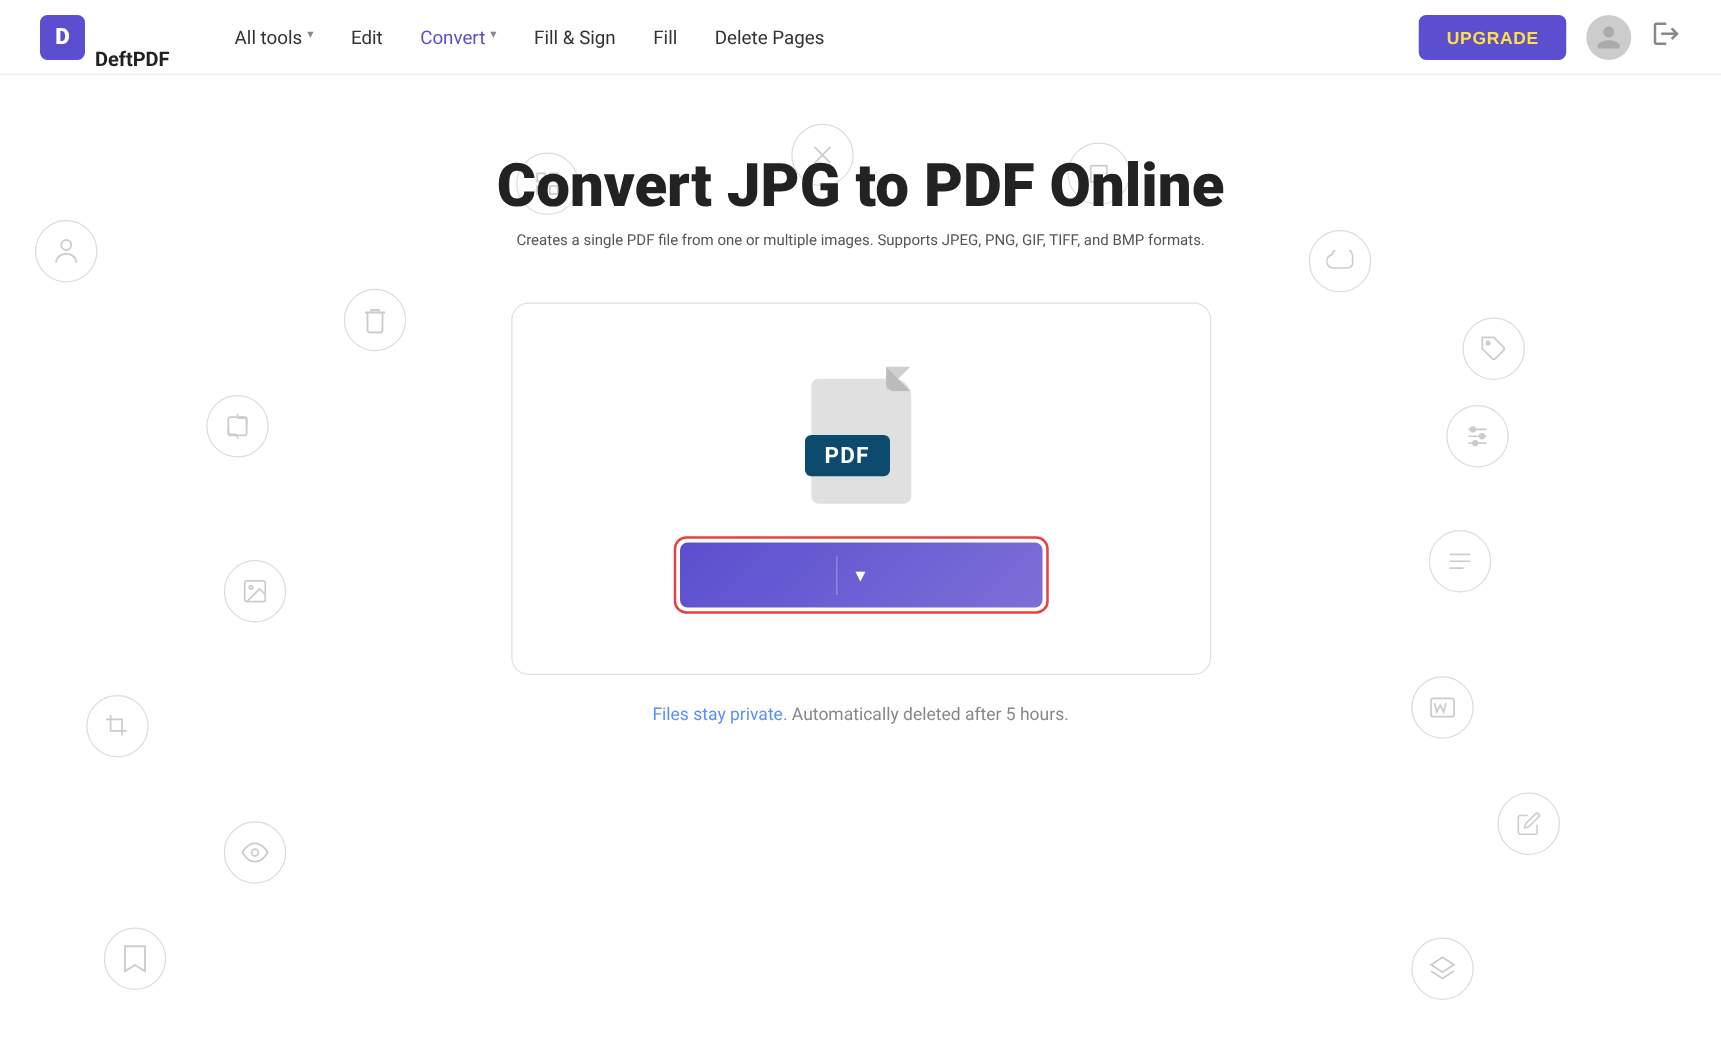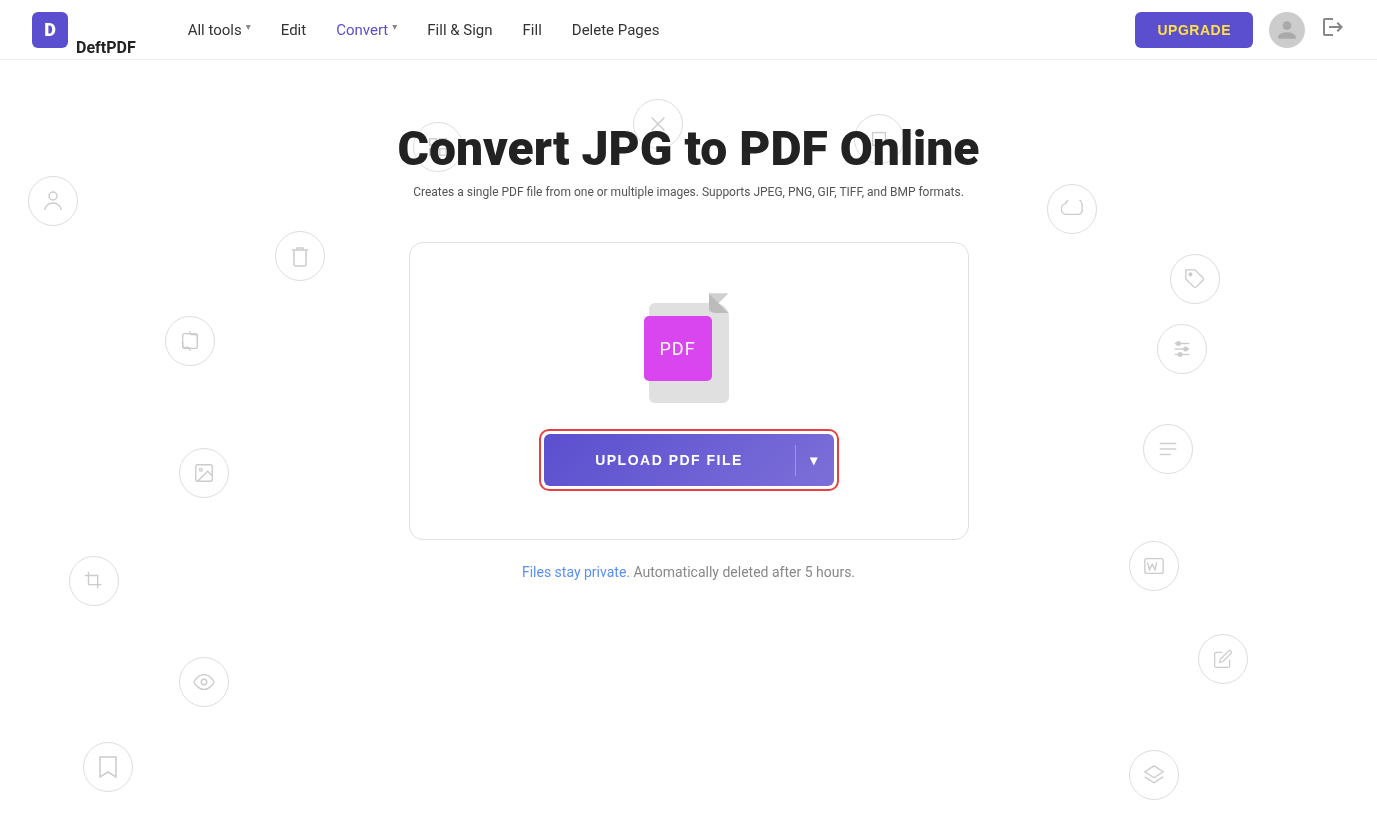--- a/index.html
+++ b/index.html
@@ -200,25 +200,25 @@
       background: #d0d0d0;
       position: absolute;
       top: 0;
       right: 5px;
       clip-path: polygon(0 0, 100% 0, 0 100%);
     }
     .pdf-badge {
       position: absolute;
       bottom: 22px;
       left: 0;
-      background: #d946ef;
+      background: #0c4a6e;
       color: #fff;
-      font-weight: 400;
+      font-weight: 700;
       font-size: 18px;
-      padding: 22px 16px;
+      padding: 6px 16px;
       border-radius: 5px;
       letter-spacing: 1px;
     }
 
     
     .upload-text {
       font-size: 30px;
       font-weight: 400;
       color: #333;
       letter-spacing: 1px;
@@ -464,21 +464,20 @@
     <div class="pdf-file-icon">
       <div class="pdf-file-body"></div>
       <div class="pdf-file-corner-fold"></div>
       <div class="pdf-file-corner"></div>
       <div class="pdf-badge">PDF</div>
     </div>
 
 
     <div class="upload-btn-wrapper">
       <button class="upload-btn">
-        <span class="upload-btn-main">UPLOAD PDF FILE</span>
         <span class="upload-btn-divider"></span>
         <span class="upload-btn-dropdown">▾</span>
       </button>
     </div>
 
   </div>
 
   <div class="privacy-note">
     <a class="privacy-link" href="#">Files stay private.</a><span> Automatically deleted after 5 hours.</span>
   </div>

